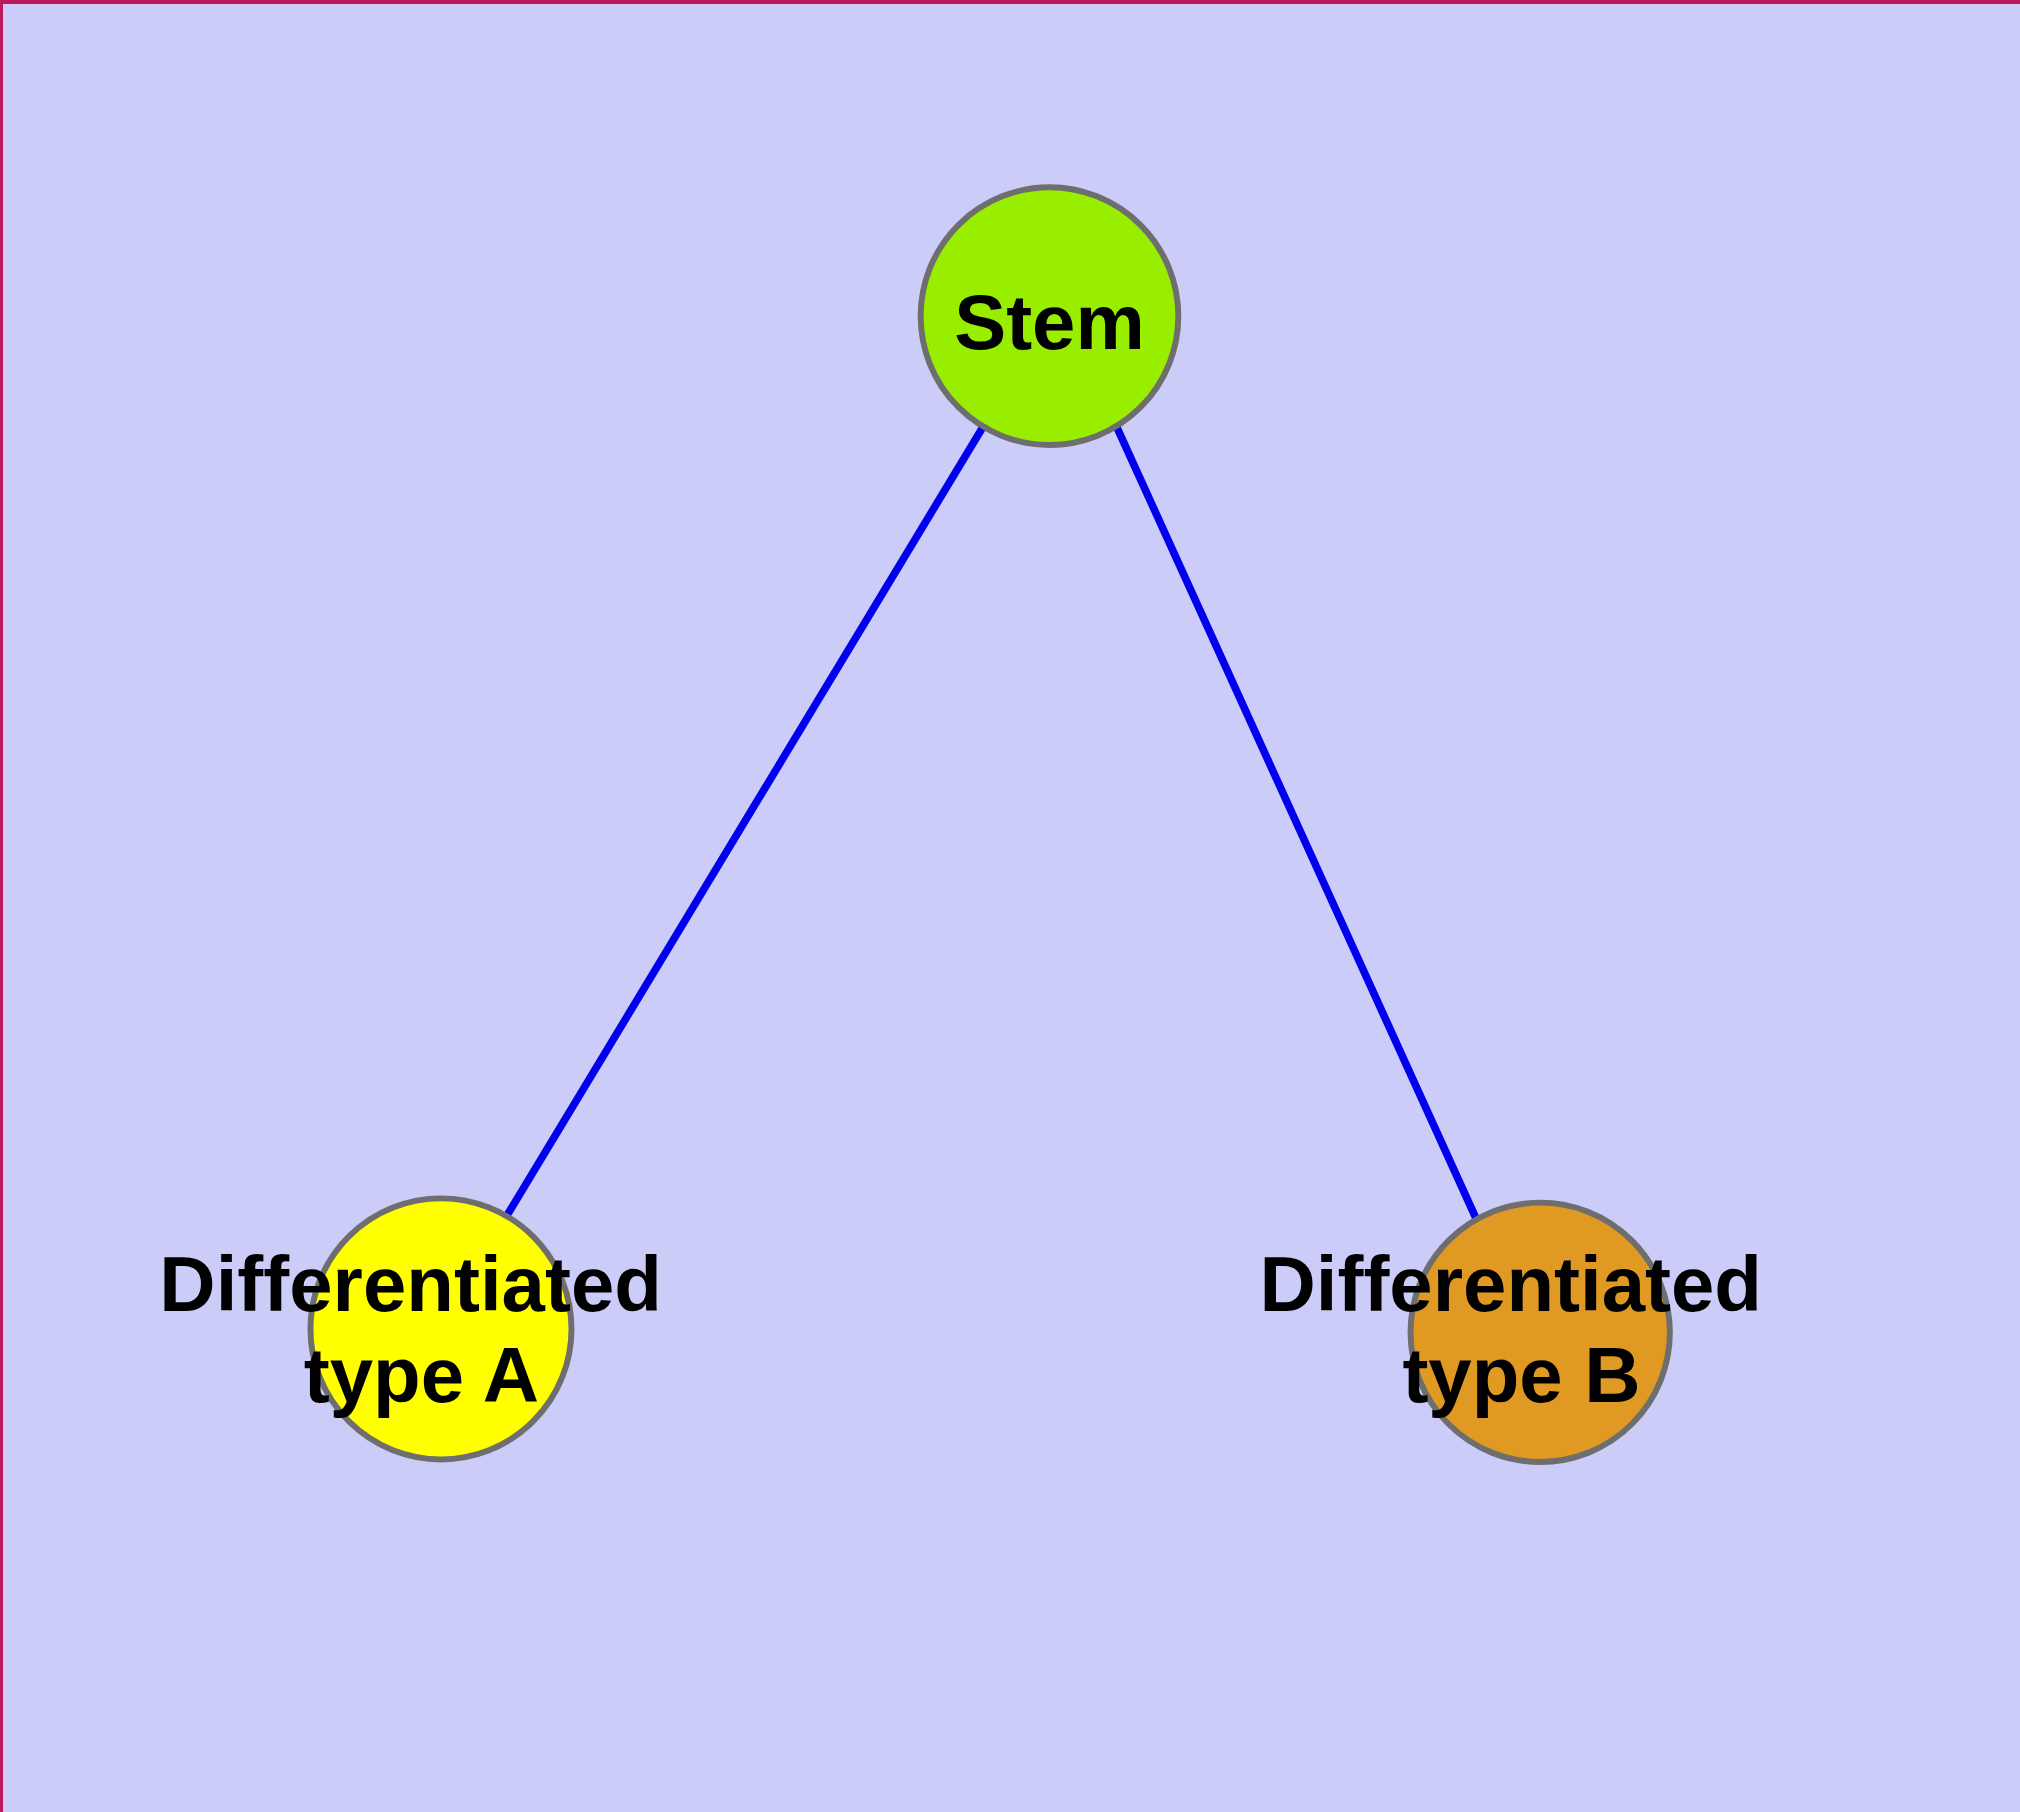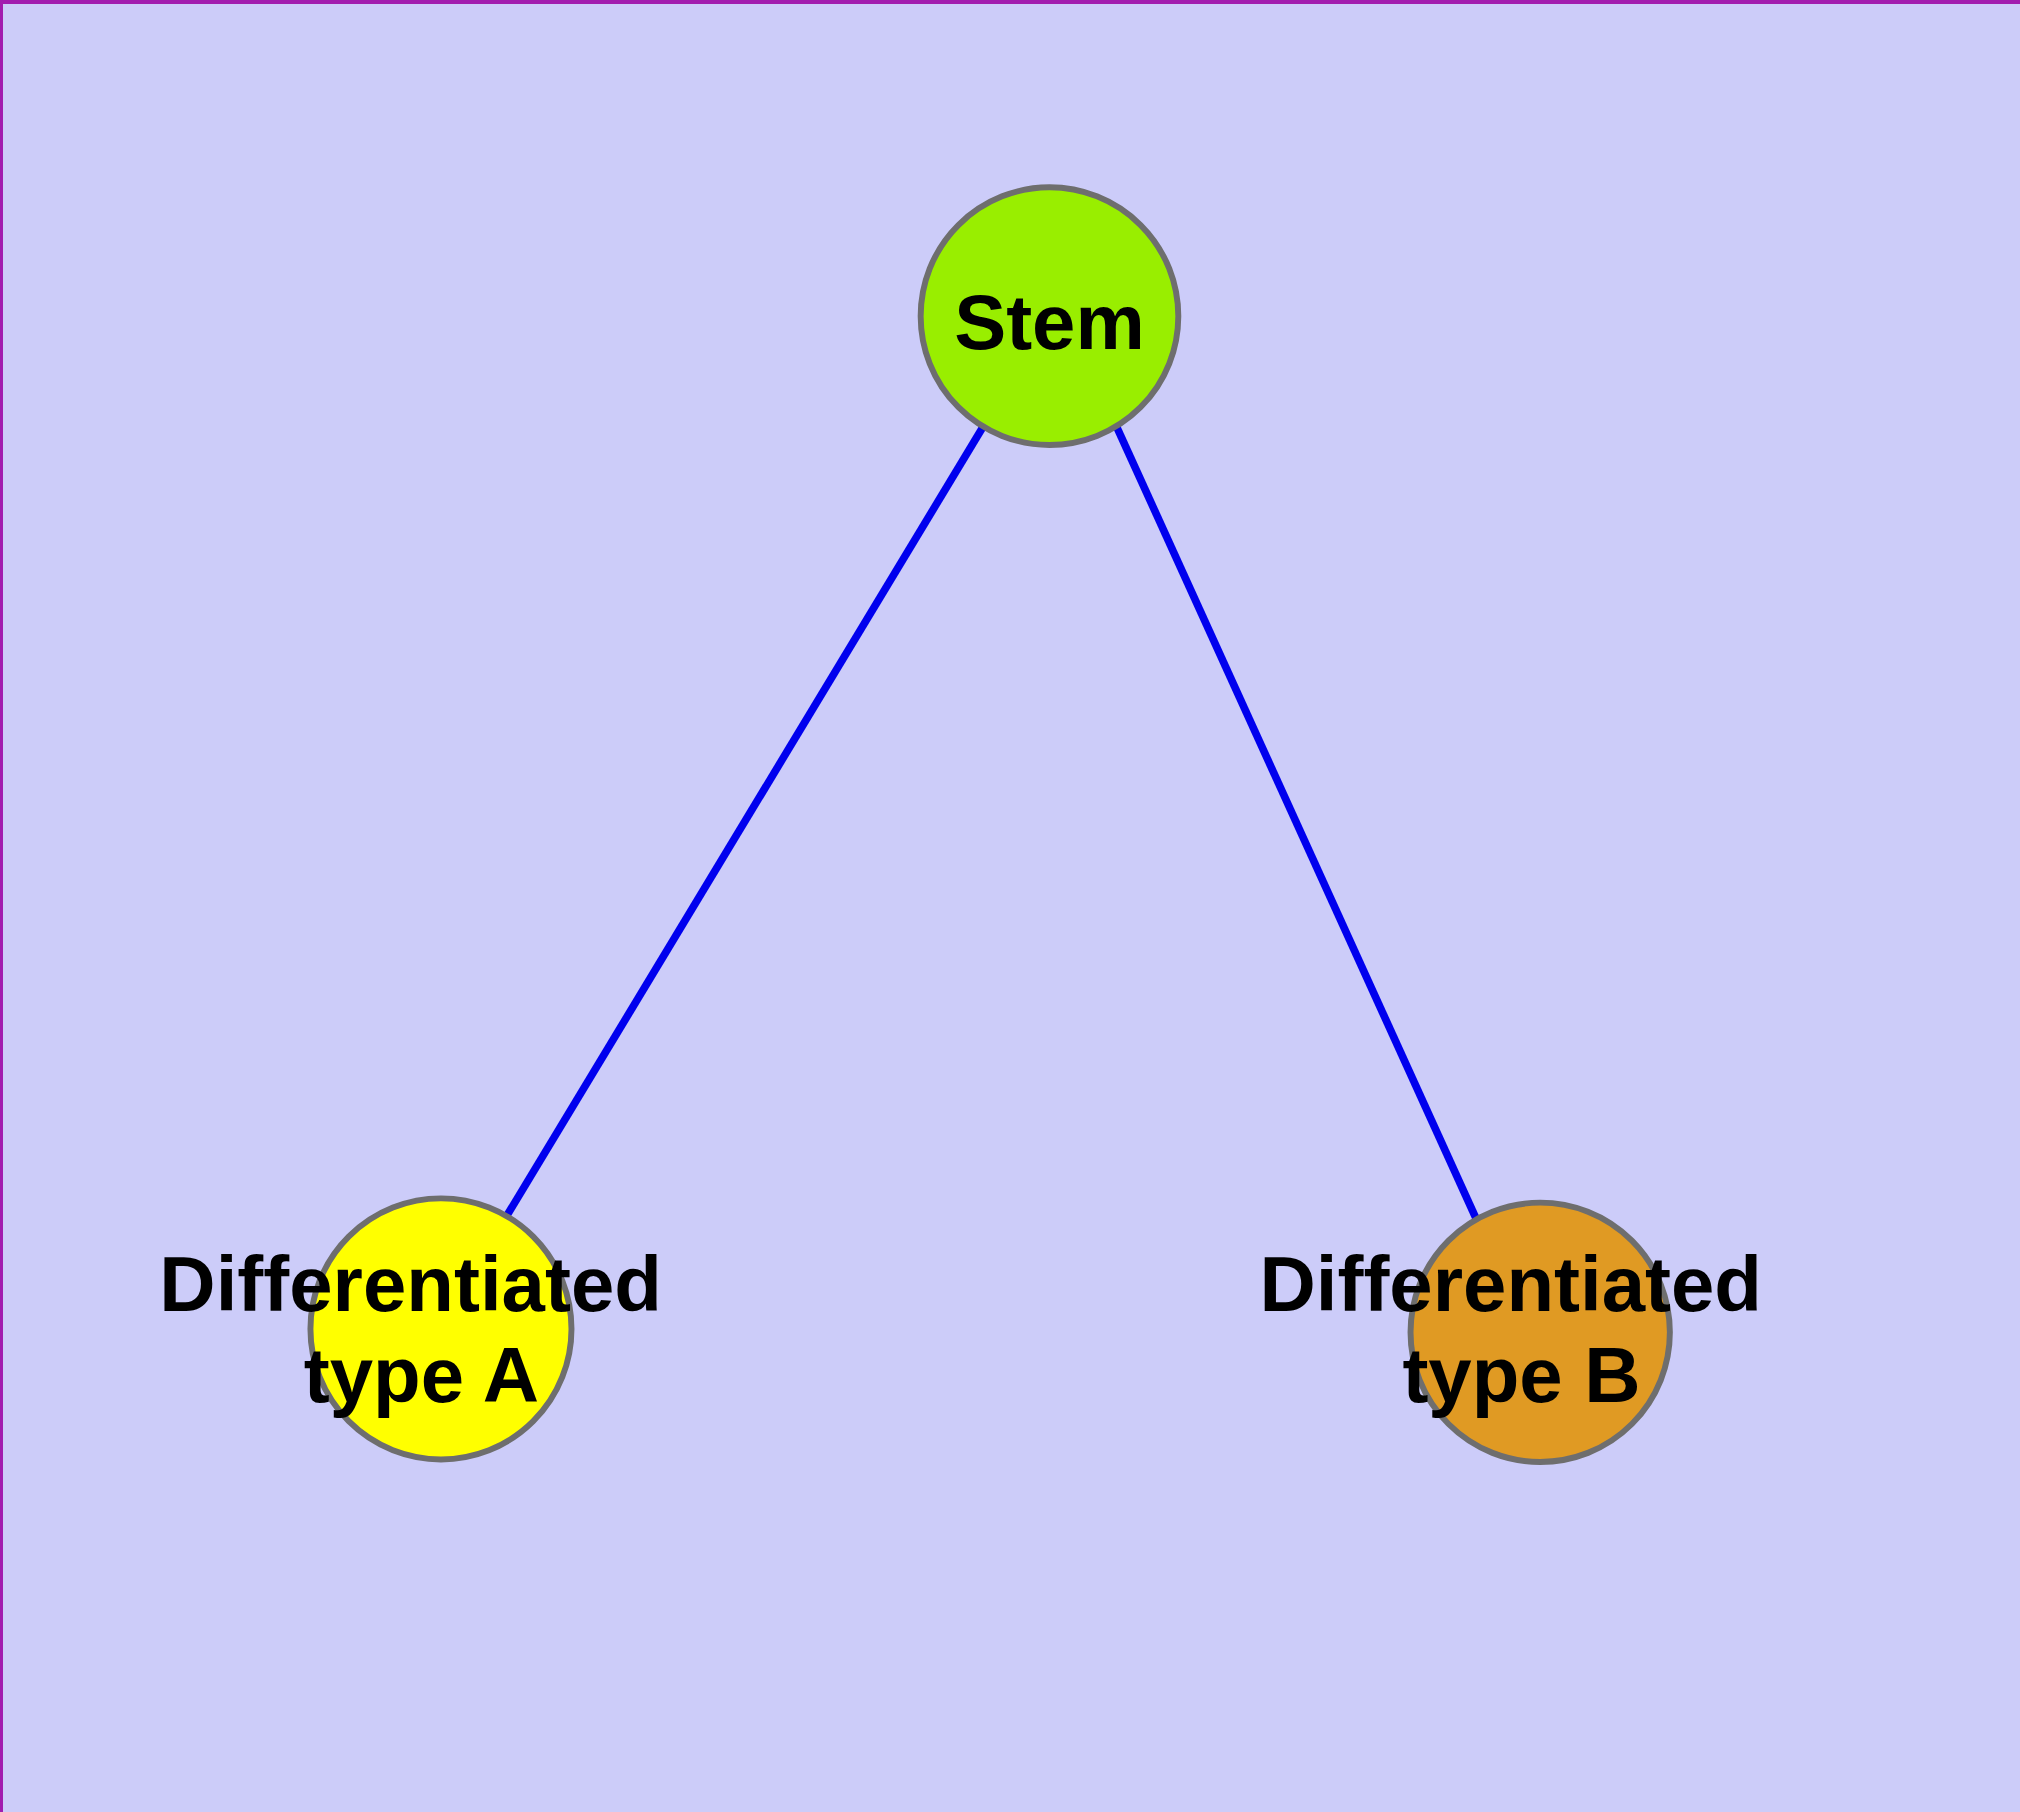--- a/index.html
+++ b/index.html
@@ -4,21 +4,21 @@
 <style>
   html, body {
     margin: 0;
     padding: 0;
     background: #ffffff;
   }
   #canvas {
     position: relative;
     width: 2021px;
     height: 1812px;
-    background: #a21caf;
+    background: #be185d;
     overflow: hidden;
   }
   #plot-bg {
     position: absolute;
     left: 3.4px;
     top: 4.2px;
     width: 2017px;
     height: 1808px;
     background: #ccccf9;
   }

